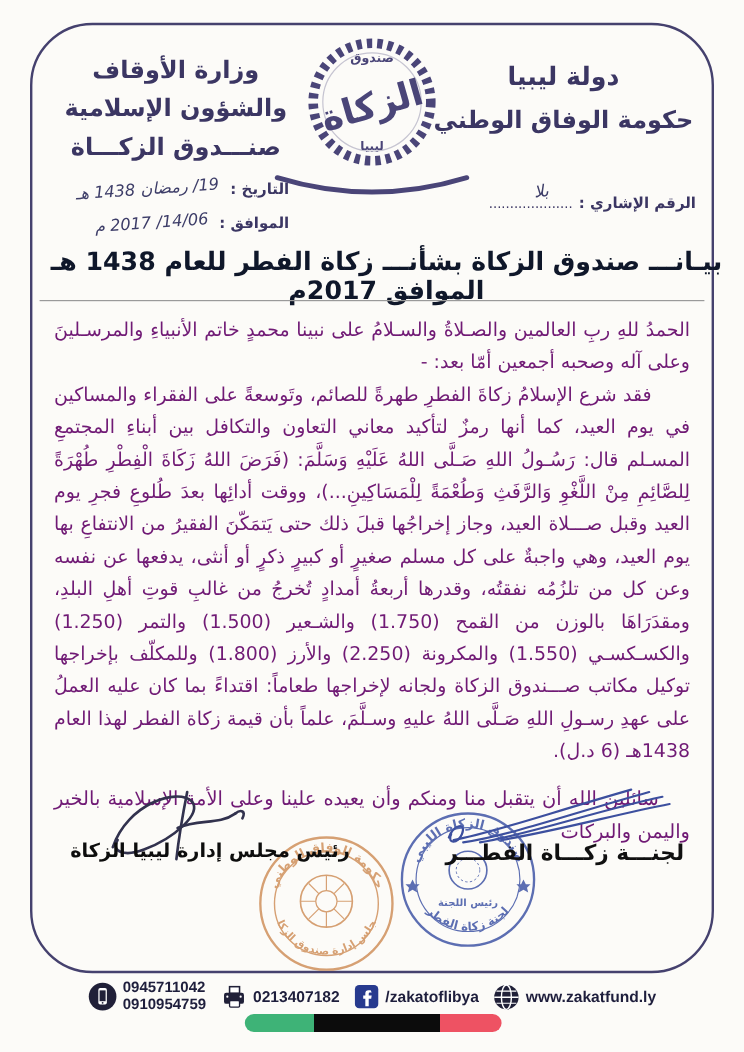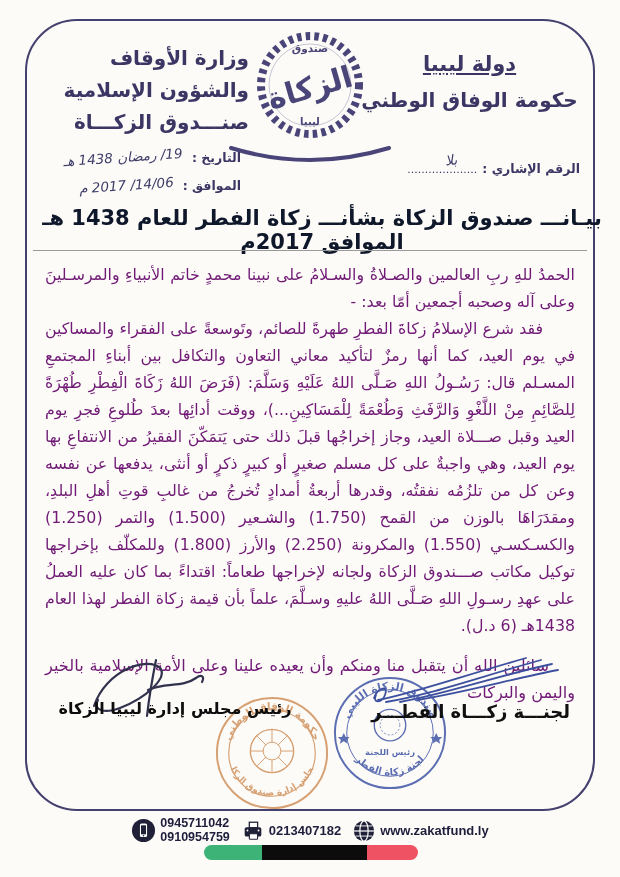--- a/index.html
+++ b/index.html
@@ -2,25 +2,25 @@
 <html lang="ar"><head>
 <meta charset="utf-8">
 <style>
   html,body{margin:0;padding:0;}
   body{background:#e8e8e6;font-family:"DejaVu Sans",sans-serif;}
   .page{position:relative;width:620px;height:877px;background:#fcfbf8;overflow:hidden;margin:0 auto;
         box-shadow:0 0 6px rgba(0,0,0,.15);}
   .frame{position:absolute;left:25px;top:19px;width:566px;height:788px;
          border:2.5px solid #45416e;border-radius:52px;}
   
-  .hdr-left{position:absolute;left:44px;top:42px;width:205px;
+  .hdr-left{position:absolute;left:44px;top:42px;width:205px;text-align:center;
             color:#3b3663;font-weight:bold;font-size:20px;line-height:1.6;direction:rtl;}
   .hdr-right{position:absolute;right:38px;top:52px;width:225px;text-align:center;
              color:#3b3663;font-weight:bold;direction:rtl;}
-  .hdr-right .l1{font-size:21px;margin-bottom:12px;text-decoration:underline;}
+  .hdr-right .l1{font-size:21px;margin-bottom:12px;}
   .hdr-right .l2{font-size:20px;}
   .logo-wrap{position:absolute;left:227px;top:26px;width:166px;height:146px;text-align:right;}
   
   .meta-left{position:absolute;left:46px;top:147px;width:195px;direction:rtl;text-align:right;}
   .meta-left .row{margin-bottom:9px;white-space:nowrap;}
   .mlabel{font-size:12.5px;font-weight:bold;color:#3b3663;}
   .handwrite{font-style:italic;color:#3d3d68;display:inline-block;
              transform:rotate(-4deg);font-size:13.5px;margin-right:4px;}
   .meta-right{position:absolute;right:40px;top:158px;direction:rtl;text-align:center;white-space:nowrap;}
   .refdots{letter-spacing:1.5px;color:#3b3663;font-size:11px;}
@@ -193,20 +193,27 @@
       <svg width="24" height="24" viewBox="0 0 26 26">
         <rect x="9" y="3.5" width="9" height="6" fill="#fff" stroke="#202038" stroke-width="1.4"></rect>
         <rect x="4" y="9" width="18" height="10" rx="2" fill="#202038"></rect>
         <rect x="9" y="16" width="9" height="6" rx="1" fill="#fff" stroke="#202038" stroke-width="1.2"></rect>
         <circle cx="7" cy="12.5" r="1" fill="#fff"></circle>
           <circle cx="19" cy="12.5" r="1" fill="#fff"></circle>
       </svg>
       <span>0213407182</span>
     </div>
     <div class="contact">
+      <svg width="23" height="23" viewBox="0 0 26 26">
+        <rect x="2" y="2" width="22" height="22" rx="4" fill="#273a8e"></rect>
+        <path d="M16.8,7 h-2 a3,3 0 0 0 -3,3 v2 h-2 v3 h2 v7 h3.2 v-7 h2.3 l0.5,-3 h-2.8 v-1.6 c0,-0.9 0.5,-1.2 1.3,-1.2 h1.5 z" fill="#fff"></path>
+      </svg>
+      <span>/zakatoflibya</span>
+    </div>
+    <div class="contact">
       <svg width="24" height="24" viewBox="0 0 26 26">
         <circle cx="13" cy="13" r="11" fill="#202038"></circle>
         <ellipse cx="13" cy="13" rx="4.5" ry="11" fill="none" stroke="#fff" stroke-width="1.3"></ellipse>
         <line x1="2" y1="13" x2="24" y2="13" stroke="#fff" stroke-width="1.3"></line>
         <line x1="4" y1="7.5" x2="22" y2="7.5" stroke="#fff" stroke-width="1"></line>
         <line x1="4" y1="18.5" x2="22" y2="18.5" stroke="#fff" stroke-width="1"></line>
       </svg>
       <span>www.zakatfund.ly</span>
     </div>
   </div>

